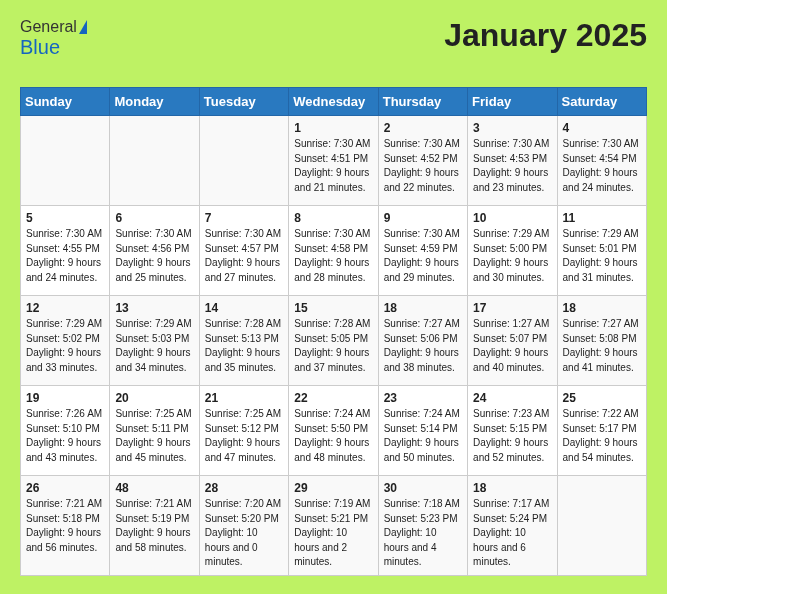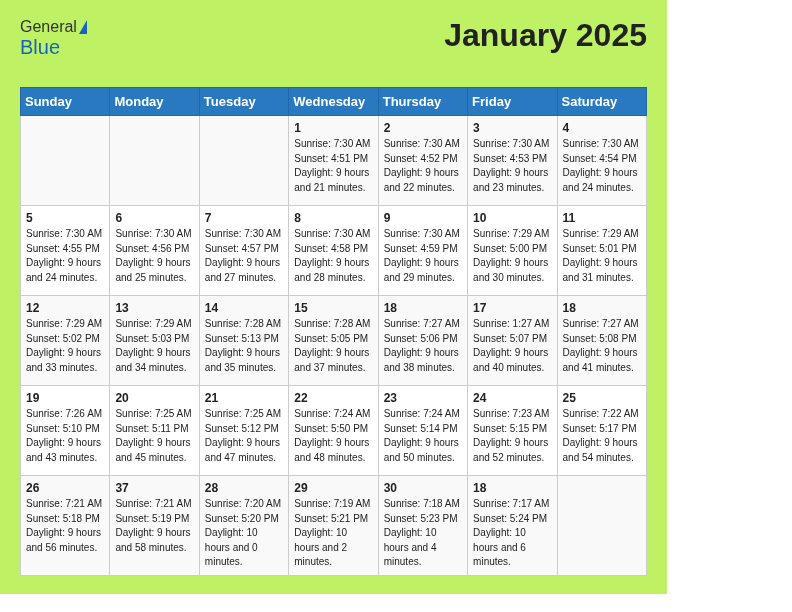--- a/index.html
+++ b/index.html
@@ -321,21 +321,21 @@
         </tr>
         <tr>
           <td>
             <span class="day-num">26</span>
             <div class="day-info">Sunrise: 7:21 AM
 Sunset: 5:18 PM
 Daylight: 9 hours
 and 56 minutes.</div>
           </td>
           <td>
-            <span class="day-num">37</span>
+            <span class="day-num">48</span>
             <div class="day-info">Sunrise: 7:21 AM
 Sunset: 5:19 PM
 Daylight: 9 hours
 and 58 minutes.</div>
           </td>
           <td>
             <span class="day-num">28</span>
             <div class="day-info">Sunrise: 7:20 AM
 Sunset: 5:20 PM
 Daylight: 10 hours

